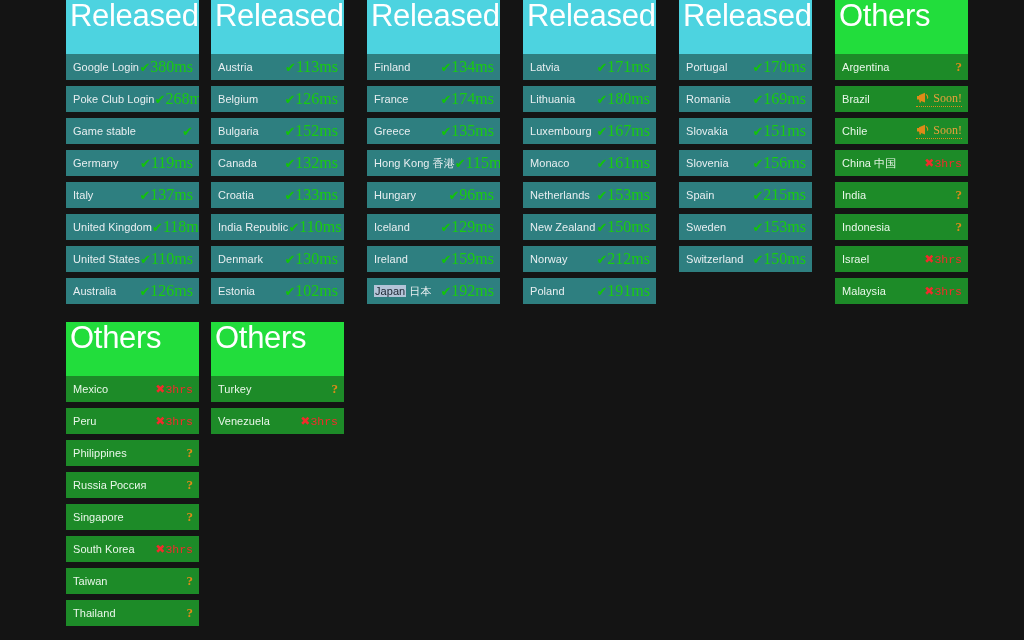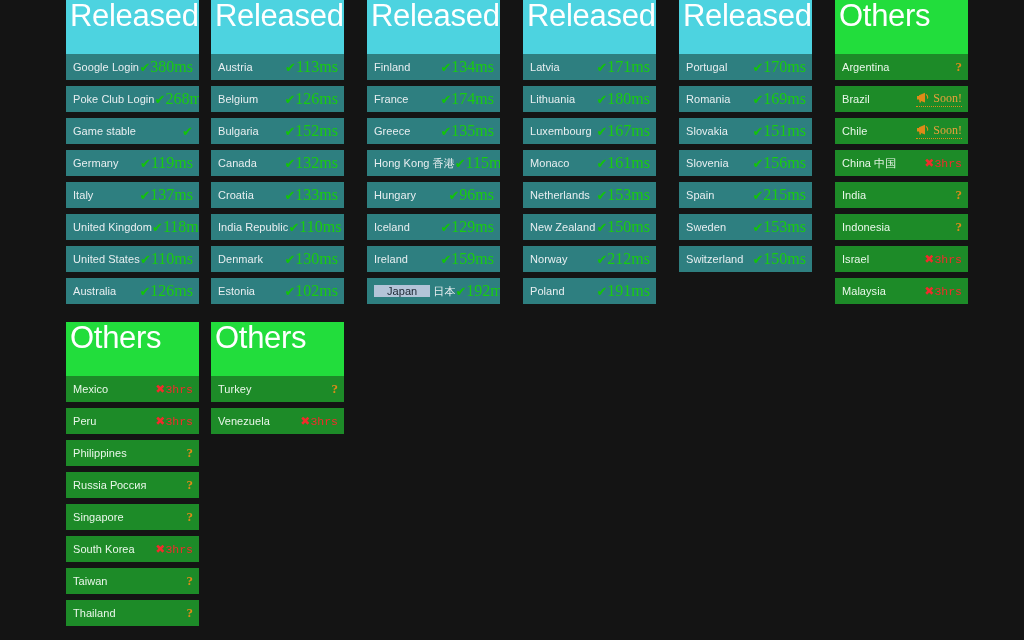--- a/index.html
+++ b/index.html
@@ -110,21 +110,21 @@
   .soon-text {
     color: #e8a13a;
     font-size: 12px;
     font-family: "Liberation Serif", serif;
   }
   .megaphone { display: block; }
 
   .sel-highlight {
     background: #b4c4d8;
     color: #1b2430;
-    padding: 0 13px;
+    padding: 0 1px;
   }
 </style>
 </head>
 <body>
 
 <div id="board">
     <div class="column theme-released" style="left: 66px; top: 0px; width: 133px; height: 315px;">
       <div class="col-head">
         <span class="title">Released</span>
       </div>

